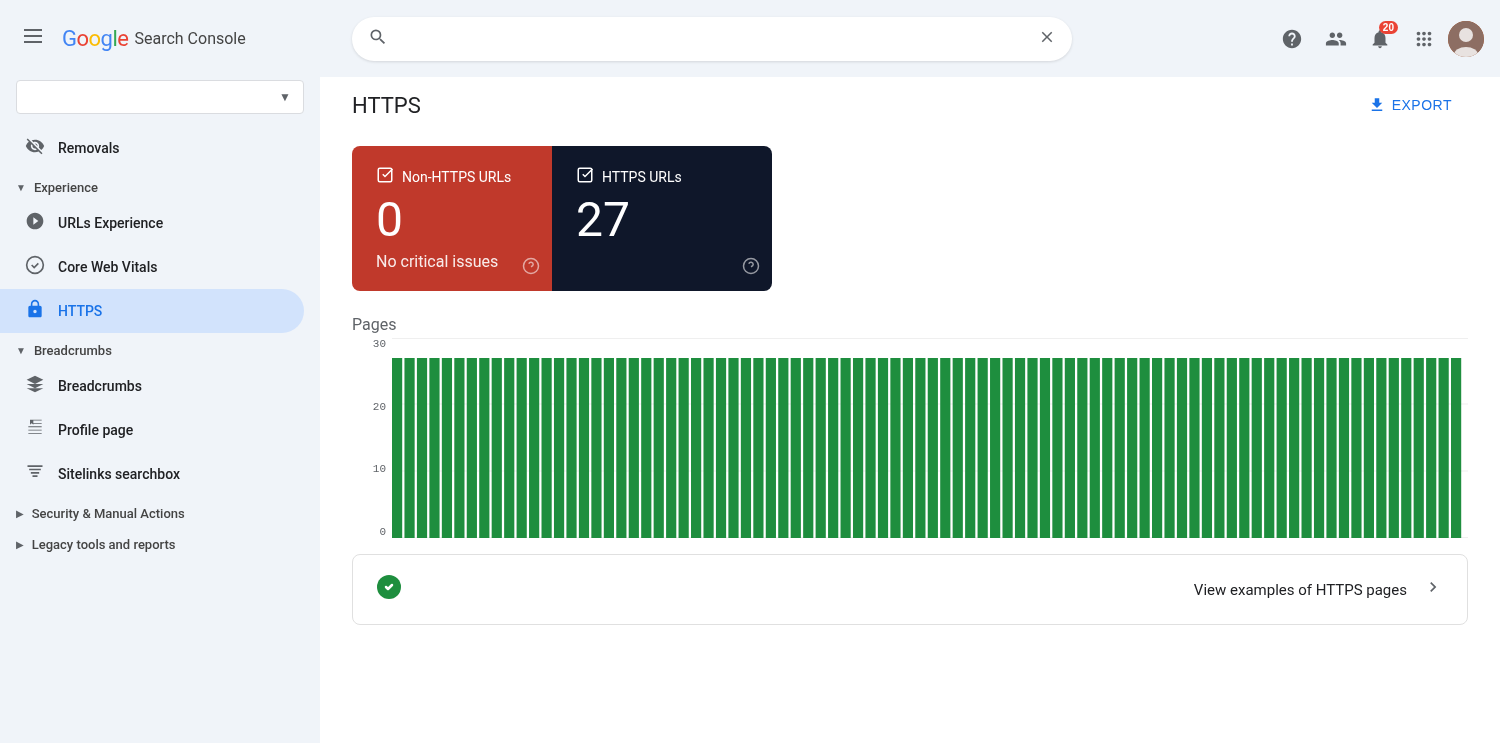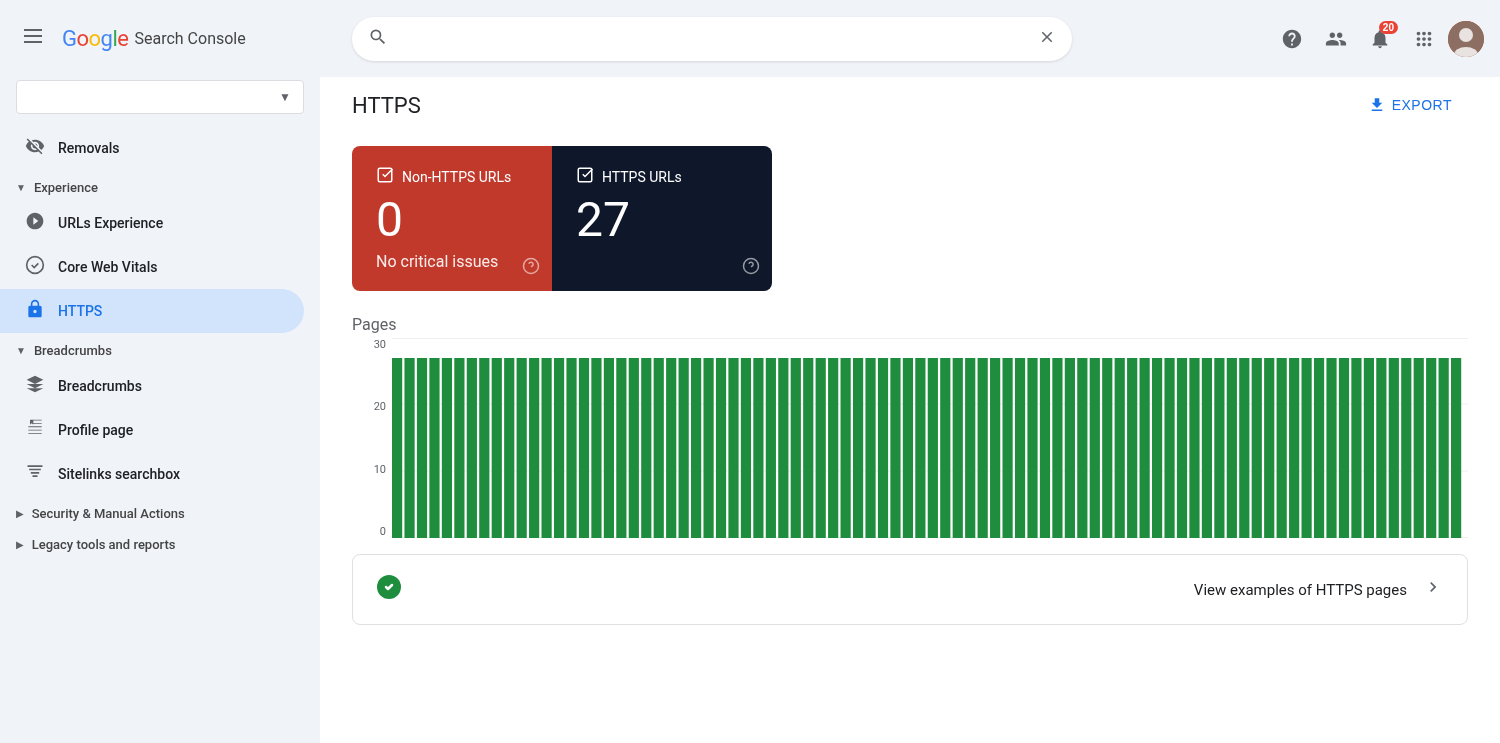--- a/index.html
+++ b/index.html
@@ -326,21 +326,21 @@
               <line x1="12" y1="17" x2="12.01" y2="17" stroke-width="3"></line>
             </svg>
         </span>
       </div>
     </div>
 
     <div class="chart-wrapper">
       <div class="chart-y-label">Pages</div>
       <div style="display:flex; position:relative;">
 
-        <div style="width:40px; display:flex; flex-direction:column; justify-content:space-between; padding-bottom:0; text-align:right; padding-right:6px;">
+        <div style="width:40px; display:flex; flex-direction:column; justify-content:space-between; padding-bottom:0; text-align:right; padding-right:6px;font-family:Liberation Mono, monospace;">
           <span style="font-size:11px;color:#5f6368;">30</span>
           <span style="font-size:11px;color:#5f6368;">20</span>
           <span style="font-size:11px;color:#5f6368;">10</span>
           <span style="font-size:11px;color:#5f6368;">0</span>
         </div>
 
         <div style="flex:1; position:relative;">
           <svg viewBox="0 0 950 200" style="width:100%;height:200px;display:block;" preserveAspectRatio="none">
 
             <line x1="0" y1="0" x2="950" y2="0" stroke="#e0e0e0" stroke-width="1"></line>

